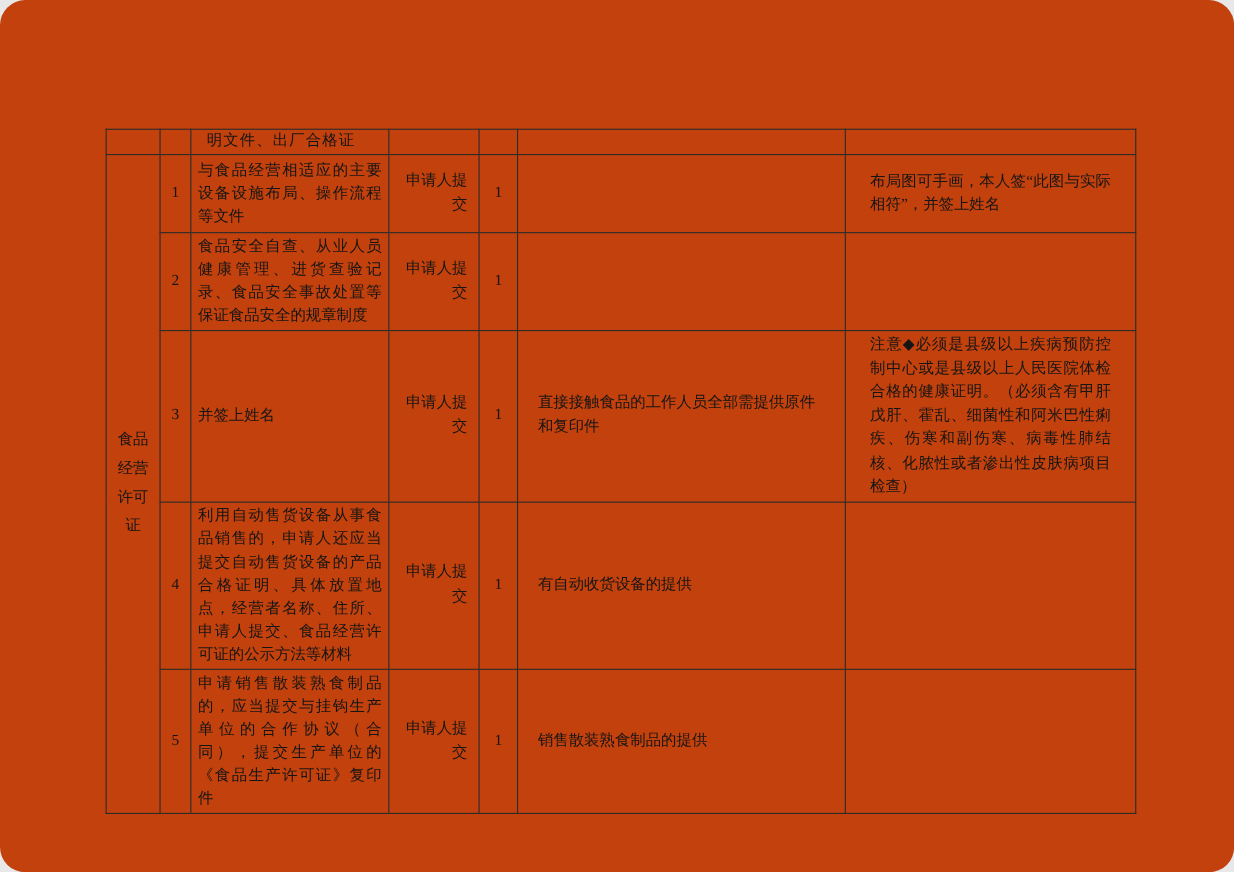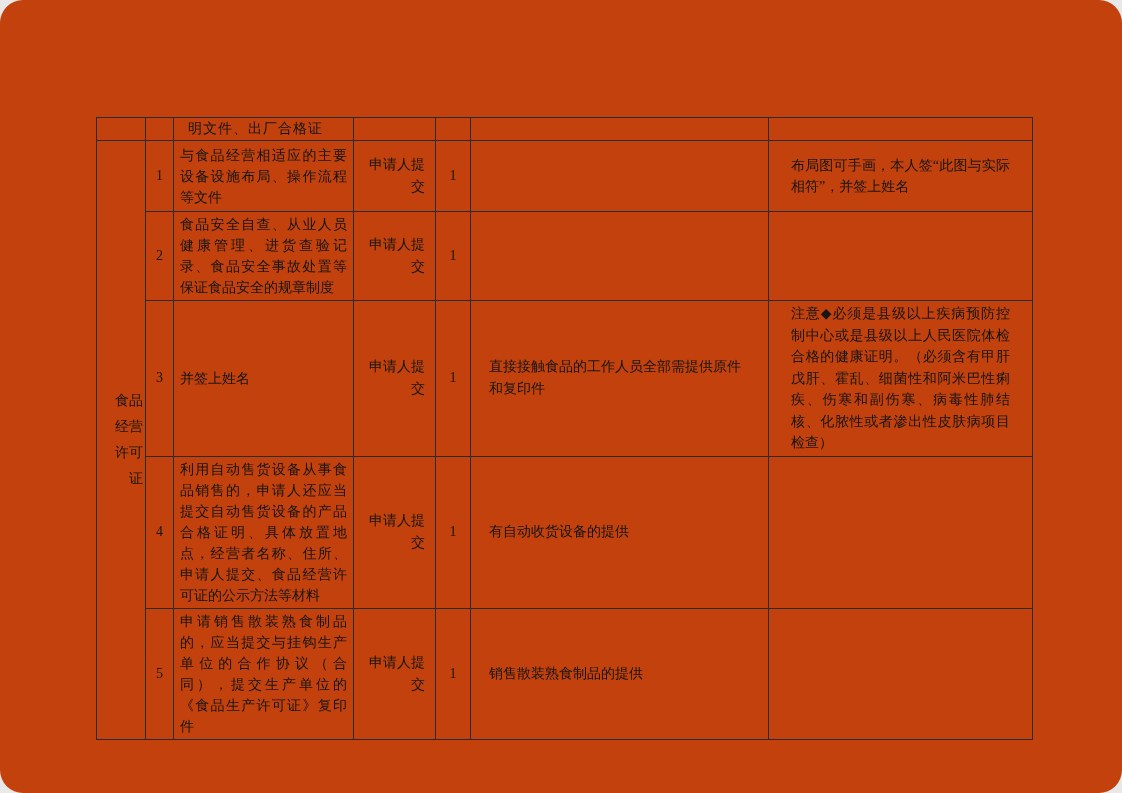--- a/index.html
+++ b/index.html
@@ -23,21 +23,21 @@
     table-layout: fixed;
     font-size: 14px;
   }
   table.req td {
     border: 1px solid #2b2b2b;
     vertical-align: middle;
     overflow: hidden;
   }
   
   td.c-cat {
-    text-align: right;
+    text-align: center;
     line-height: 26px;
     padding: 0 2px;
   }
   td.c-num {
     text-align: center;
     padding: 0 2px;
   }
   td.c-mat {
     text-align: justify;
     line-height: 21px;

